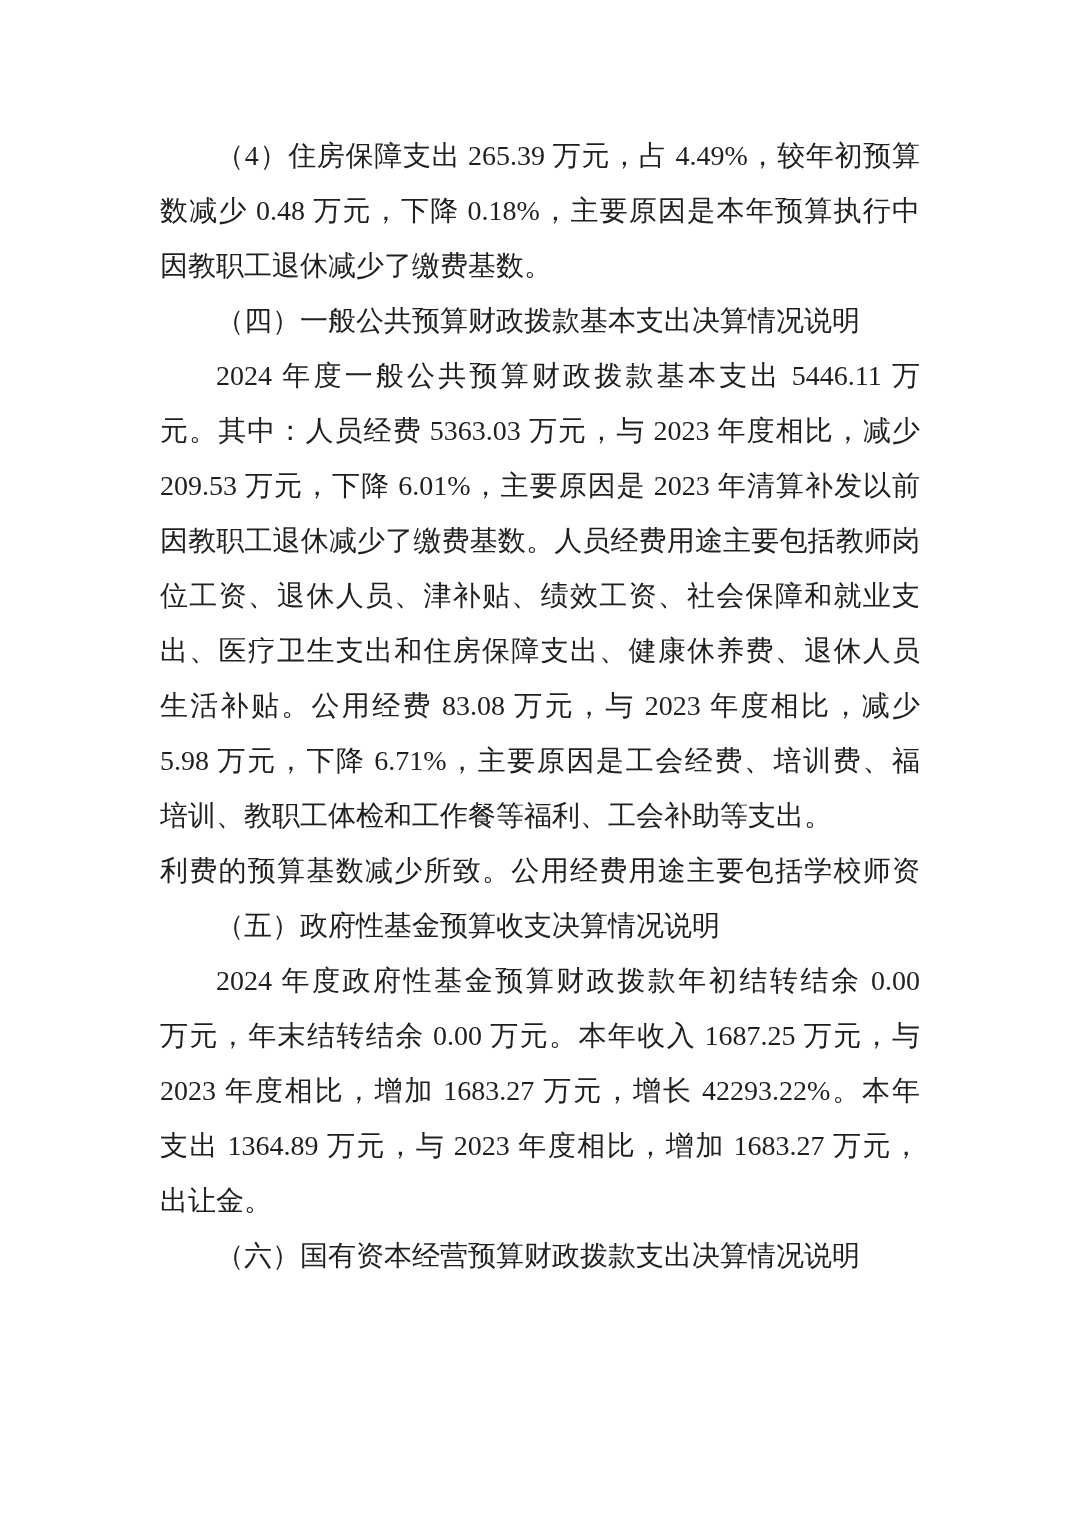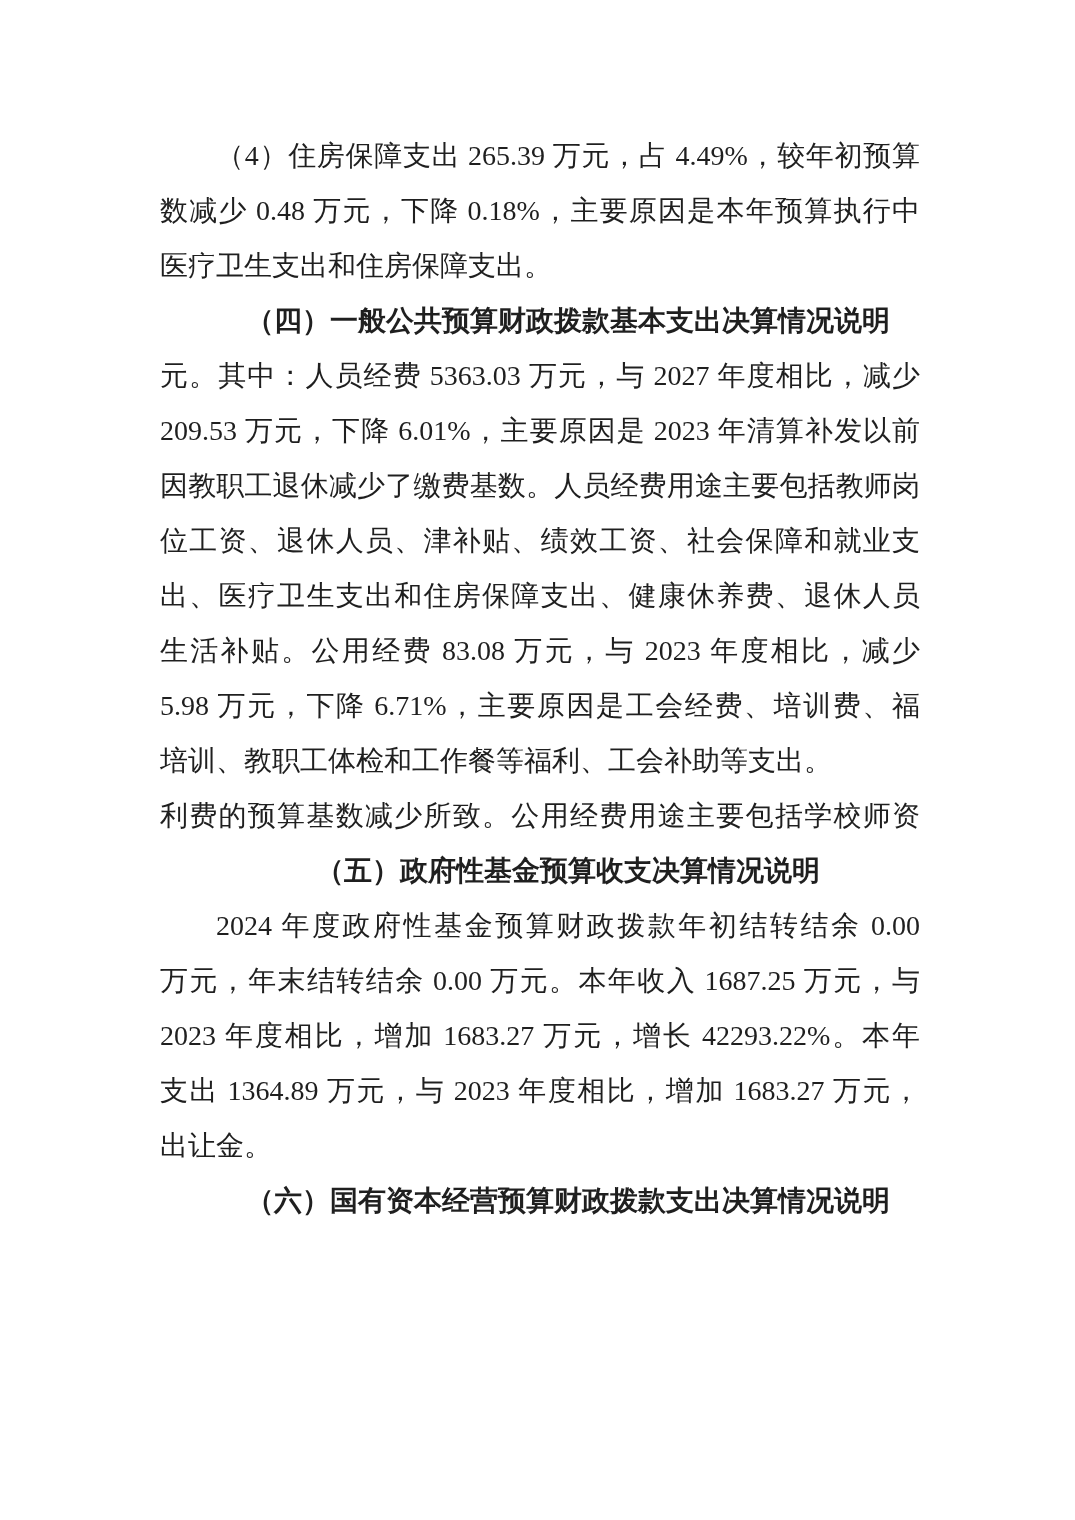--- a/index.html
+++ b/index.html
@@ -31,34 +31,34 @@
     overflow: visible;
   }
   .line.justify {
     text-align: justify;
     text-align-last: justify;
   }
   .line.indent {
     text-indent: 2em;
   }
   .line.heading {
-    font-weight: bold;
-    text-align: center;
+    font-weight: normal;
   }
 </style>
 </head>
 <body>
 
 <div class="page">
   <div class="doc-body" id="doc-body">
       <div class="line indent justify">（4）住房保障支出 265.39 万元，占 4.49%，较年初预算</div>
       <div class="line justify">数减少 0.48 万元，下降 0.18%，主要原因是本年预算执行中</div>
-      <div class="line">医疗卫生支出和住房保障支出。</div>
+      <div class="line">因教职工退休减少了缴费基数。</div>
       <div class="line heading indent">（四）一般公共预算财政拨款基本支出决算情况说明</div>
-      <div class="line justify">元。其中：人员经费 5363.03 万元，与 2027 年度相比，减少</div>
+      <div class="line indent justify">2024 年度一般公共预算财政拨款基本支出 5446.11 万</div>
+      <div class="line justify">元。其中：人员经费 5363.03 万元，与 2023 年度相比，减少</div>
       <div class="line justify">209.53 万元，下降 6.01%，主要原因是 2023 年清算补发以前</div>
       <div class="line justify">因教职工退休减少了缴费基数。人员经费用途主要包括教师岗</div>
       <div class="line justify">位工资、退休人员、津补贴、绩效工资、社会保障和就业支</div>
       <div class="line justify">出、医疗卫生支出和住房保障支出、健康休养费、退休人员</div>
       <div class="line justify">生活补贴。公用经费 83.08 万元，与 2023 年度相比，减少</div>
       <div class="line justify">5.98 万元，下降 6.71%，主要原因是工会经费、培训费、福</div>
       <div class="line">培训、教职工体检和工作餐等福利、工会补助等支出。</div>
       <div class="line justify">利费的预算基数减少所致。公用经费用途主要包括学校师资</div>
       <div class="line heading indent">（五）政府性基金预算收支决算情况说明</div>
       <div class="line indent justify">2024 年度政府性基金预算财政拨款年初结转结余 0.00</div>

